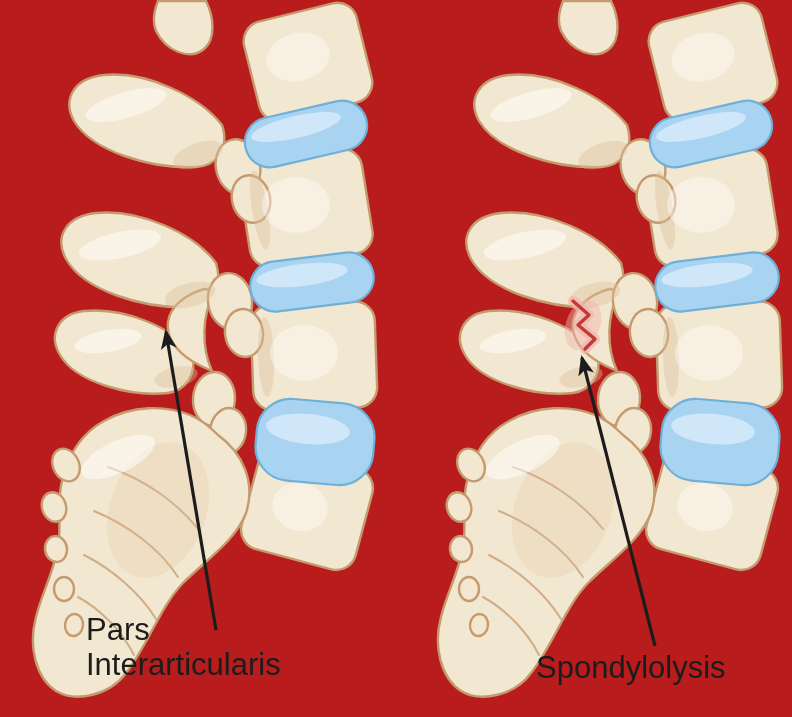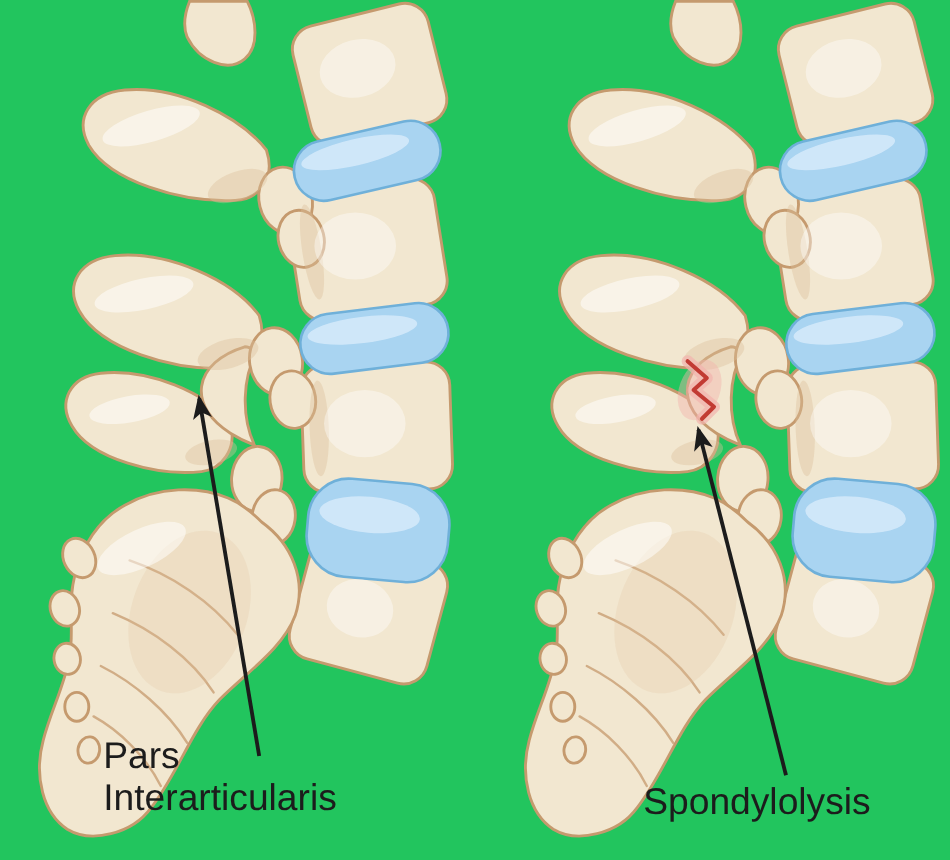--- a/index.html
+++ b/index.html
@@ -4,21 +4,21 @@
 <style>
   html, body {
     margin: 0;
     padding: 0;
     background: #ffffff;
   }
   .stage {
     position: relative;
     width: 792px;
     height: 717px;
-    background: #22c55e;
+    background: #b91c1c;
     font-family: "Liberation Sans", sans-serif;
     overflow: hidden;
   }
   svg { display: block; }
 
   .bone   { fill: var(--bone); stroke: var(--bone-outline); stroke-width: 2.4; }
   .disc   { fill: var(--disc); stroke: var(--disc-outline); stroke-width: 2.2; }
   .disc-hl{ fill: var(--disc-light); opacity: .85; stroke: none; }
   .shade  { fill: var(--bone-shadow); opacity: .4; stroke: none; }
   .hl     { fill: #ffffff; opacity: .5; stroke: none; }

